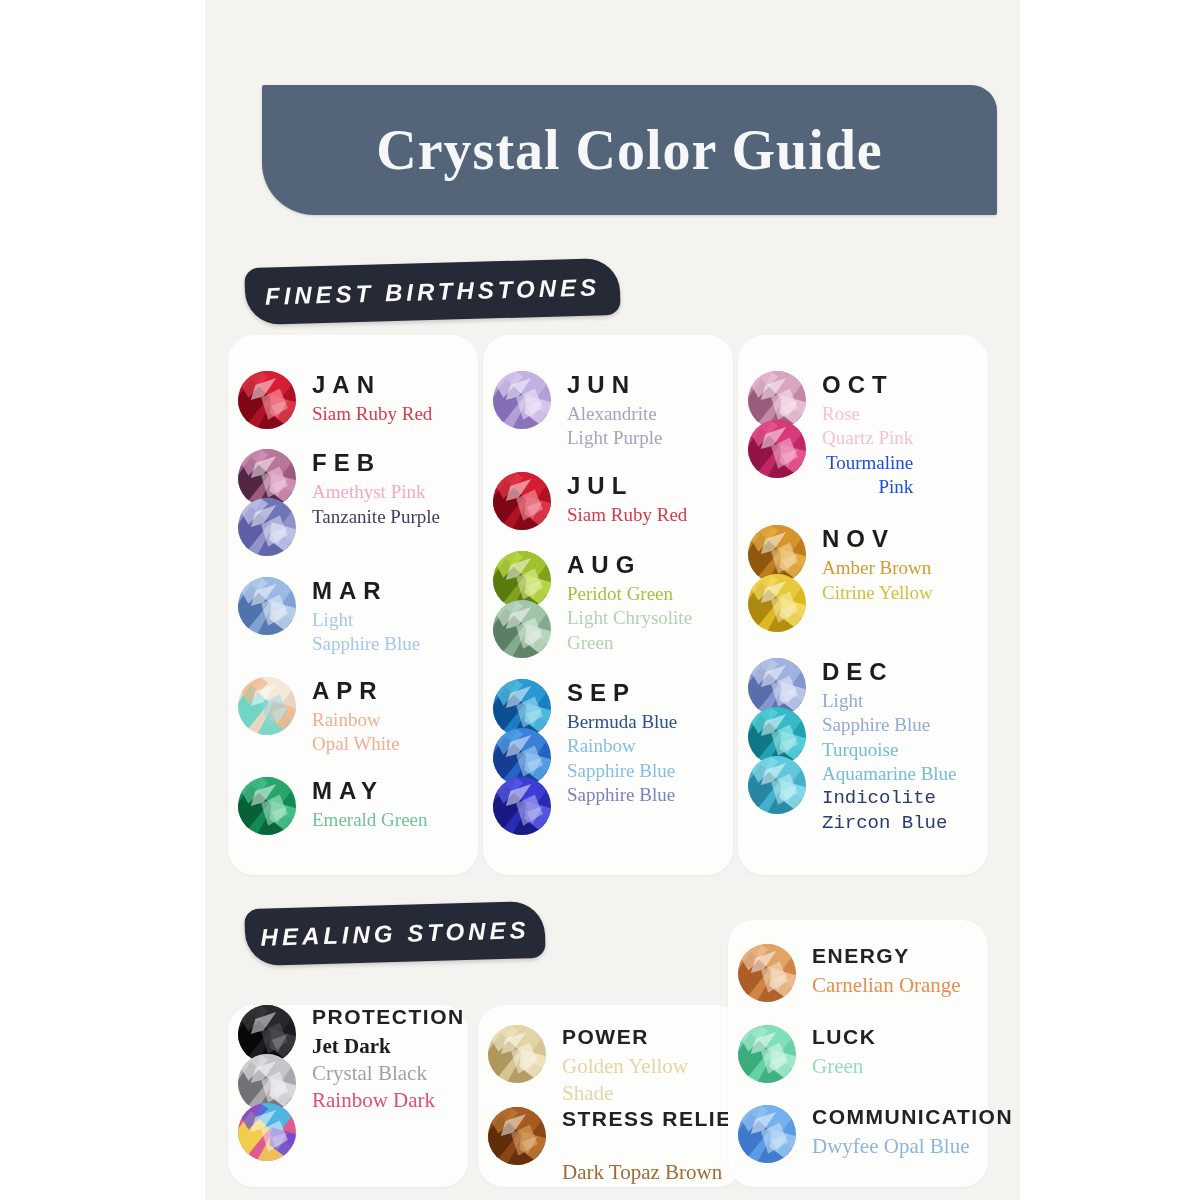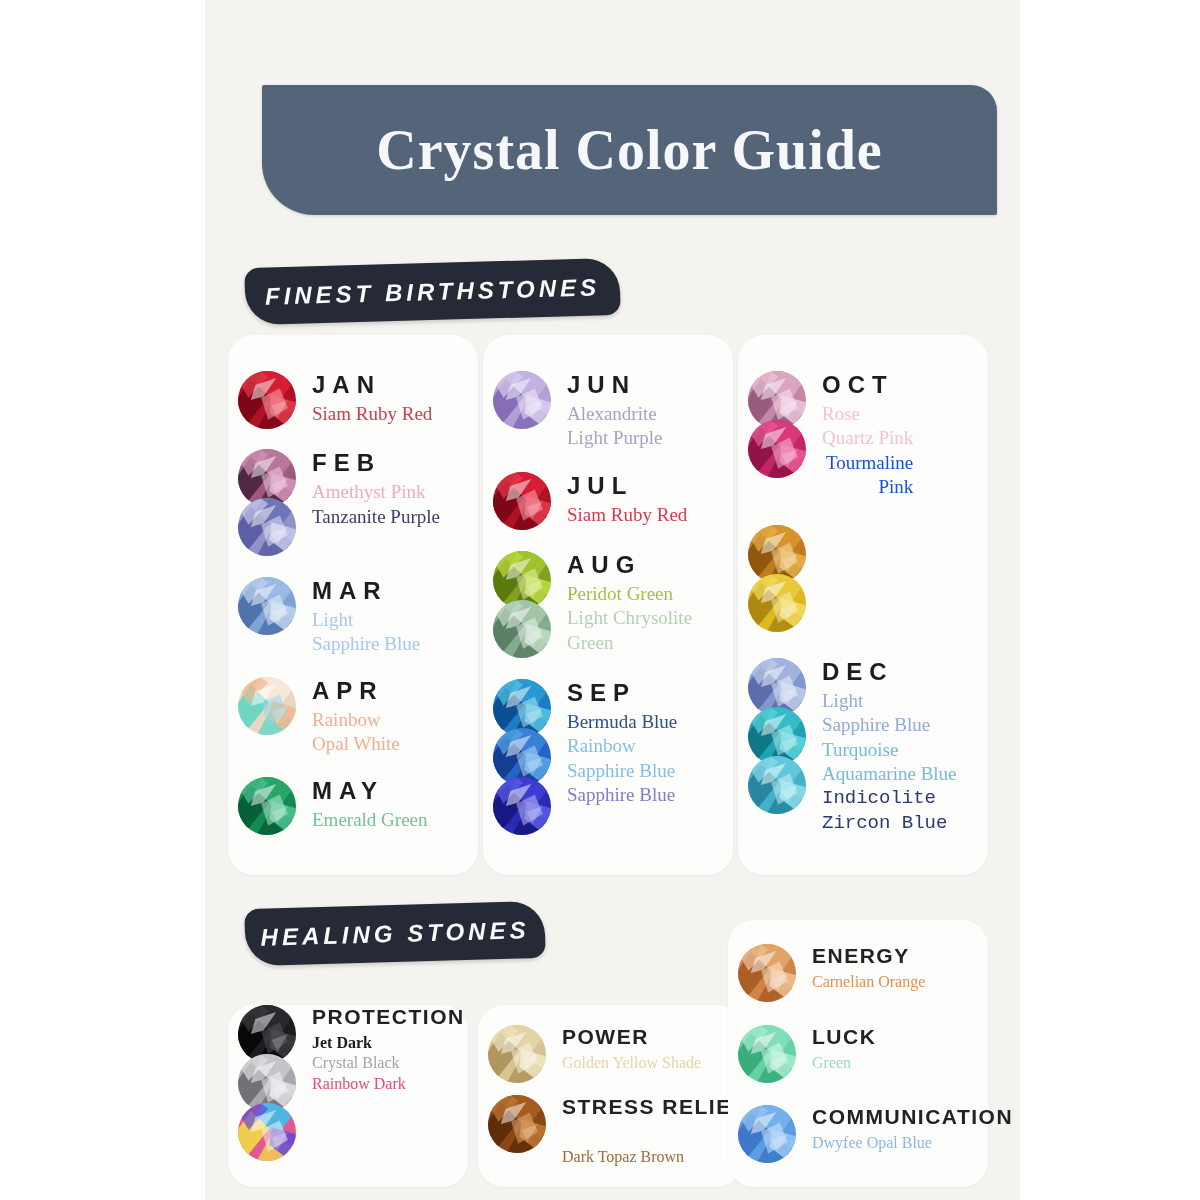--- a/index.html
+++ b/index.html
@@ -65,21 +65,21 @@
   }
   .healing-title{
     font-size:21px;font-weight:bold;letter-spacing:1.5px;color:#222;
     margin-bottom:4px;white-space:nowrap;
   }
   .stone-label{
     font-family:"Liberation Serif",serif;font-size:19px;line-height:1.28;
     white-space:pre-line;
   }
   .stone-label.bold{font-weight:bold;}
-  .healing .stone-label{font-size:16px;}
+  .healing .stone-label{font-size:21px;}
 </style>
 </head>
 <body style="--page-bg: #f4f3ef; --banner-bg: #54657a; --badge-bg: #252a36; --card-bg: #fdfdfc;">
 
 <div class="content">
 
   <div class="banner">
     <div class="banner-title">Crystal Color Guide</div>
   </div>
 
@@ -452,20 +452,25 @@
                 <polygon points="48,-12 96,18 68,56 28,28" fill="#e9c93e" opacity="0.95"></polygon>
                 <polygon points="-12,62 22,14 54,44 12,96" fill="#a8840e" opacity="0.9"></polygon>
                 <polygon points="28,108 58,54 96,76 66,112" fill="#a8840e" opacity="0.8"></polygon>
                 <polygon points="58,42 108,56 80,92 54,72" fill="#f4dc60" opacity="0.85"></polygon>
                 <polygon points="4,22 30,-6 52,10 18,46" fill="#f4dc60" opacity="0.7"></polygon>
                 <polygon points="40,46 72,30 86,64 52,84" fill="#faf0bc" opacity="0.5"></polygon>
                 <polygon points="30,24 66,12 44,44 22,50" fill="#ffffff" opacity="0.5"></polygon>
                 <polygon points="58,60 86,50 68,82" fill="#ffffff" opacity="0.22"></polygon>
               </g>
             </svg>
+          </div>
+          <div class="entry-text">
+            <div class="month-label">NOV</div>
+            <div class="stone-label" style="color: rgb(210, 154, 51);">Amber Brown</div>
+            <div class="stone-label" style="color: rgb(207, 194, 62);">Citrine Yellow</div>
           </div>
         </div>
         <div class="entry">
           <div class="gem-stack">
             <svg viewBox="0 0 100 100" class="gem">
               <clipPath id="gemclip18">
                 <circle cx="50" cy="50" r="50"></circle>
               </clipPath>
               <g clip-path="url(#gemclip18)">
                 <rect width="100" height="100" fill="#8296d0"></rect>

